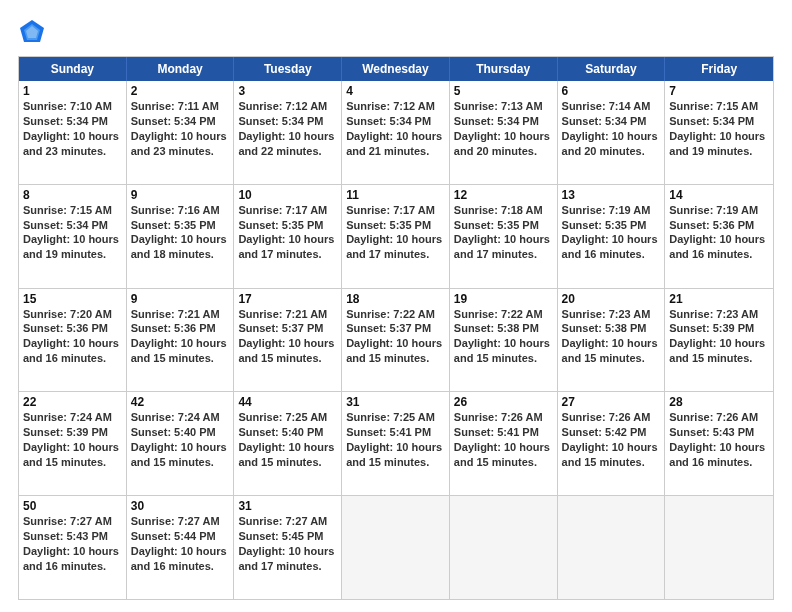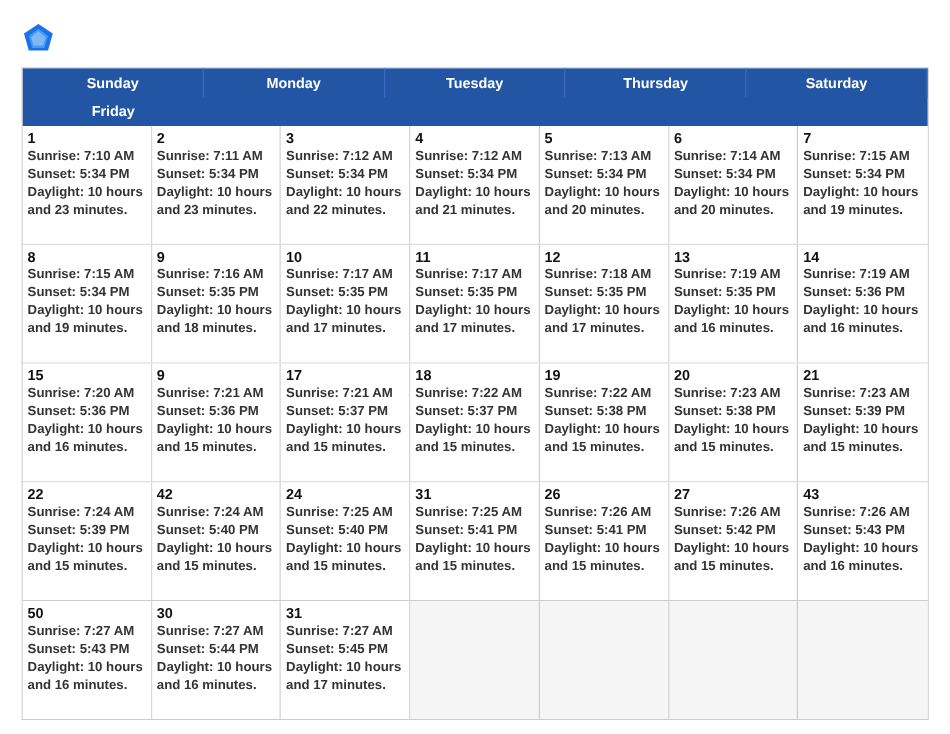--- a/index.html
+++ b/index.html
@@ -54,21 +54,21 @@
       color: #555;
     }
     .calendar {
       flex: 1;
       border: 1px solid #ccc;
       display: flex;
       flex-direction: column;
     }
     .cal-header {
       display: grid;
-      grid-template-columns: repeat(5, 1fr);
+      grid-template-columns: repeat(7, 1fr);
       background: #2255a4;
     }
     .cal-header-cell {
       color: #fff;
       font-size: 12px;
       font-weight: bold;
       text-align: center;
       padding: 5px 2px;
       border-right: 1px solid #3a6abf;
     }
@@ -136,20 +136,21 @@
       <div class="month-title"></div>
       <div class="location"></div>
     </div>
   </div>
 
   <div class="calendar">
     <div class="cal-header" id="cal-header">
         <div class="cal-header-cell">Sunday</div>
         <div class="cal-header-cell">Monday</div>
         <div class="cal-header-cell">Tuesday</div>
+        <div class="cal-header-cell">Wednesday</div>
         <div class="cal-header-cell">Thursday</div>
         <div class="cal-header-cell">Saturday</div>
         <div class="cal-header-cell">Friday</div>
       </div>
     <div class="cal-body" id="cal-body">
         <div class="cal-row">
           <div class="cal-cell">
             <div class="day-num">1</div>
             <div class="cell-text">Sunrise: 7:10 AM<br>Sunset: 5:34 PM<br>Daylight: 10 hours<br>and 23 minutes.</div>
           </div>
@@ -241,37 +242,37 @@
         <div class="cal-row">
           <div class="cal-cell">
             <div class="day-num">22</div>
             <div class="cell-text">Sunrise: 7:24 AM<br>Sunset: 5:39 PM<br>Daylight: 10 hours<br>and 15 minutes.</div>
           </div>
           <div class="cal-cell">
             <div class="day-num">42</div>
             <div class="cell-text">Sunrise: 7:24 AM<br>Sunset: 5:40 PM<br>Daylight: 10 hours<br>and 15 minutes.</div>
           </div>
           <div class="cal-cell">
-            <div class="day-num">24</div>
+            <div class="day-num">44</div>
             <div class="cell-text">Sunrise: 7:25 AM<br>Sunset: 5:40 PM<br>Daylight: 10 hours<br>and 15 minutes.</div>
           </div>
           <div class="cal-cell">
             <div class="day-num">31</div>
             <div class="cell-text">Sunrise: 7:25 AM<br>Sunset: 5:41 PM<br>Daylight: 10 hours<br>and 15 minutes.</div>
           </div>
           <div class="cal-cell">
             <div class="day-num">26</div>
             <div class="cell-text">Sunrise: 7:26 AM<br>Sunset: 5:41 PM<br>Daylight: 10 hours<br>and 15 minutes.</div>
           </div>
           <div class="cal-cell">
             <div class="day-num">27</div>
             <div class="cell-text">Sunrise: 7:26 AM<br>Sunset: 5:42 PM<br>Daylight: 10 hours<br>and 15 minutes.</div>
           </div>
           <div class="cal-cell">
-            <div class="day-num">43</div>
+            <div class="day-num">28</div>
             <div class="cell-text">Sunrise: 7:26 AM<br>Sunset: 5:43 PM<br>Daylight: 10 hours<br>and 16 minutes.</div>
           </div>
         </div>
         <div class="cal-row">
           <div class="cal-cell">
             <div class="day-num">50</div>
             <div class="cell-text">Sunrise: 7:27 AM<br>Sunset: 5:43 PM<br>Daylight: 10 hours<br>and 16 minutes.</div>
           </div>
           <div class="cal-cell">
             <div class="day-num">30</div>

